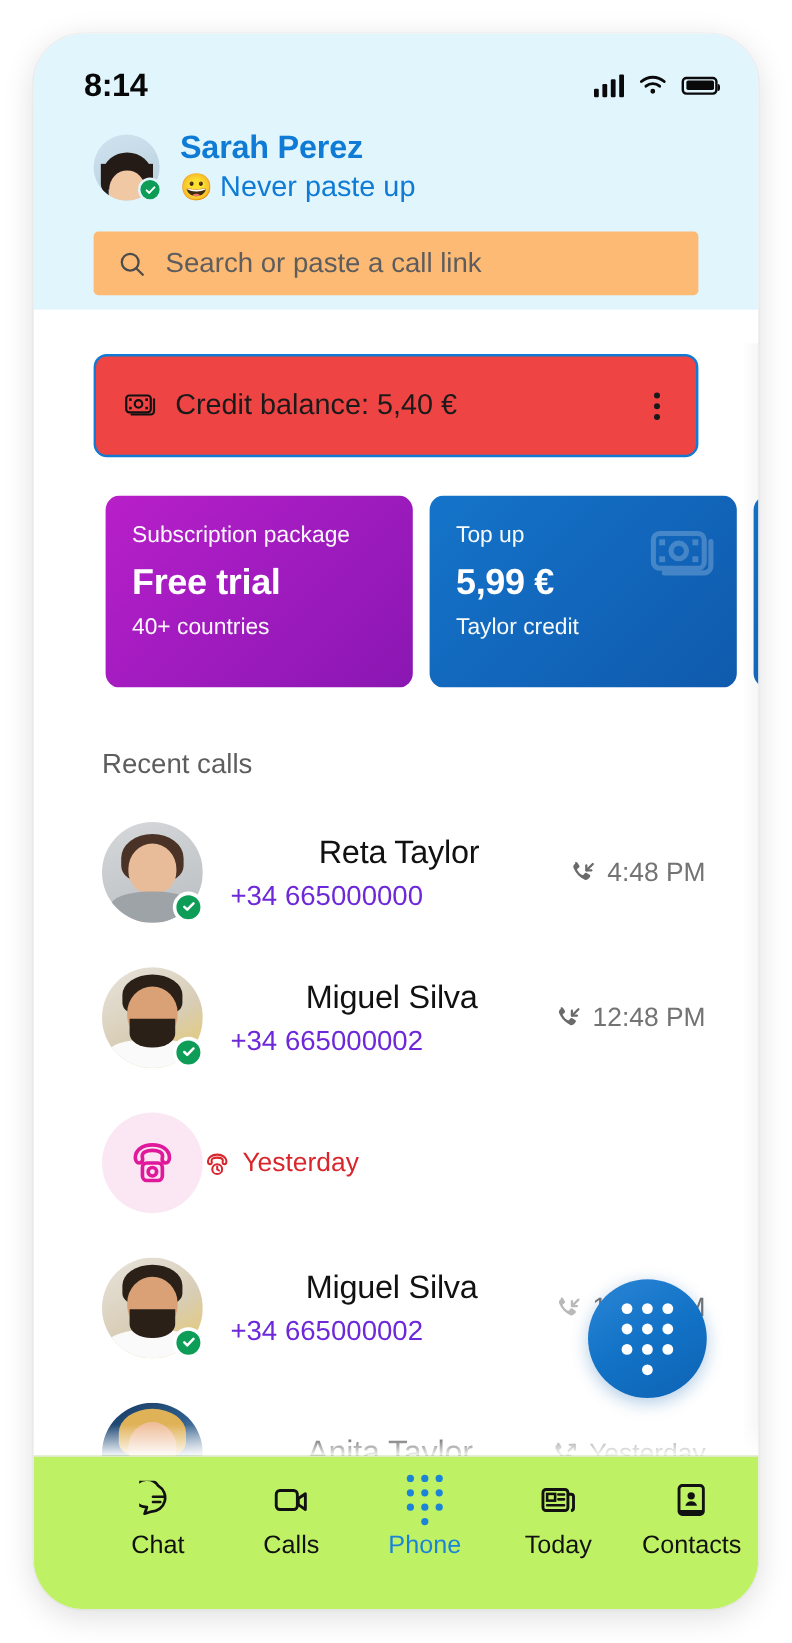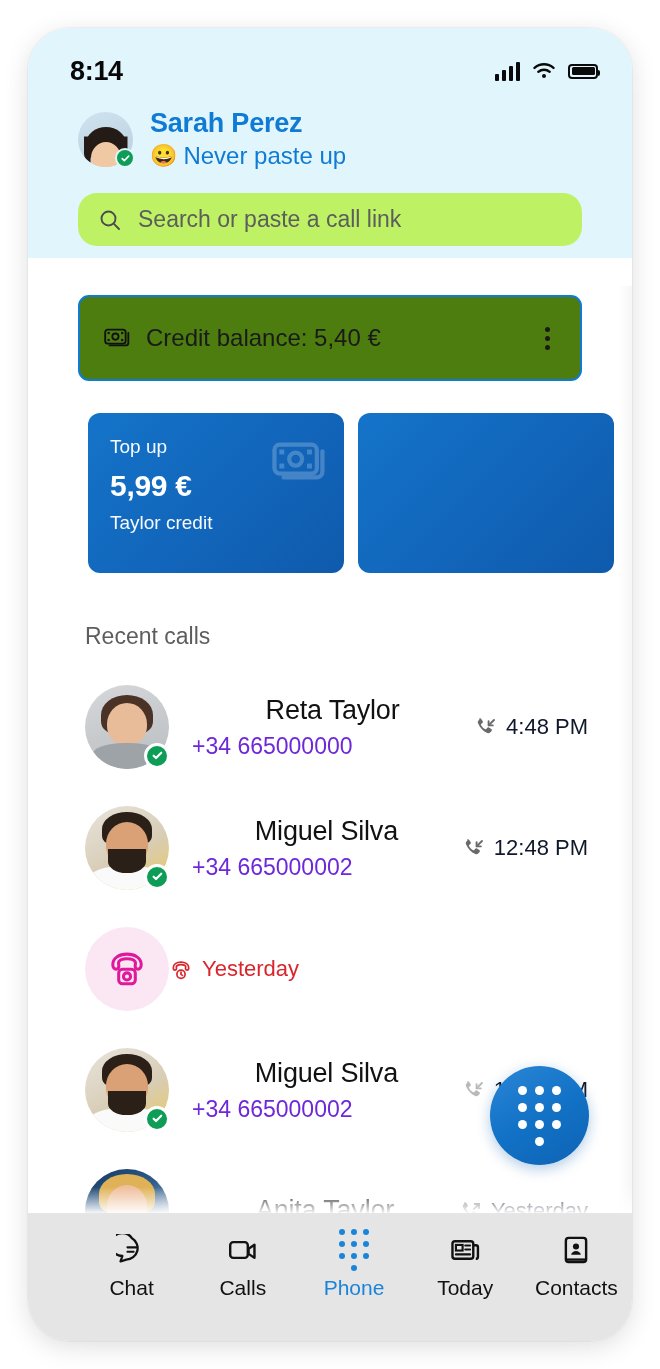--- a/index.html
+++ b/index.html
@@ -63,30 +63,30 @@
     background:#0e9d57;border:2.5px solid #e1f5fd;box-sizing:border-box;
     display:flex;align-items:center;justify-content:center;
   }
   .presence svg{width:11px;height:11px;}
   .names{margin-left:17px;}
   .uname{font-size:27px;font-weight:700;color:#0f7bd4;line-height:1.12;letter-spacing:-0.2px;}
   .mood{font-size:24px;color:#0f7bd4;line-height:1.3;margin-top:2px;display:flex;align-items:center;gap:6px;}
   .mood-emoji{font-size:22px;}
 
   .searchbar{
-    margin:22px 50px 0 50px;height:53px;background:#bef264;border-radius:19px;
+    margin:22px 50px 0 50px;height:53px;background:#fdba74;border-radius:4px;
     display:flex;align-items:center;padding:0 20px;box-sizing:border-box;
   }
   .searchbar svg{width:24px;height:24px;flex:0 0 auto;}
   .search-ph{margin-left:16px;font-size:23px;color:#5d5d5d;}
 
   
   .balance{
     margin:37px 50px 0 50px;height:86px;border:2px solid #0f7bd4;border-radius:11px;
-    display:flex;align-items:center;padding:0 24px;box-sizing:border-box;background:#4d7c0f;
+    display:flex;align-items:center;padding:0 24px;box-sizing:border-box;background:#ef4444;
   }
   .bal-left{display:flex;align-items:center;flex:1;}
   .bal-text{font-size:24px;color:#1a1a1a;margin-left:14px;}
   .kebab{display:flex;flex-direction:column;gap:4px;align-items:center;padding:6px;}
   .kebab i{width:5px;height:5px;border-radius:50%;background:#1a1a1a;display:block;}
 
   
   .promos{
     margin-top:32px;padding-left:60px;display:flex;gap:14px;overflow:hidden;
   }
@@ -121,38 +121,38 @@
     position:absolute;right:-1px;bottom:0;width:26px;height:26px;border-radius:50%;
     background:#0e9d57;border:3px solid #fff;box-sizing:border-box;
     display:flex;align-items:center;justify-content:center;
   }
   .row-presence svg{width:13px;height:13px;}
   .row-mid{flex:1;margin-left:23px;min-width:0;}
   .r-name{font-size:27px;color:#111;line-height:1.26;letter-spacing:-0.2px;text-align:center;}
   .r-num{font-size:23px;color:#6d28d9;margin-top:5px;}
   .r-single{font-size:27px;color:#111;letter-spacing:-0.2px;}
   .row-right{display:flex;align-items:center;gap:9px;flex:0 0 auto;}
-  .r-time{font-size:22px;color:#0f172a;}
+  .r-time{font-size:22px;color:#737373;}
   .r-time.missed{color:#d8262c;}
   .r-ico svg{width:24px;height:24px;display:block;}
 
   
   .fab{
     position:absolute;right:43px;bottom:176px;width:99px;height:99px;border-radius:50%;
     background:linear-gradient(150deg,#2b86d6 0%,#1272c6 50%,#0e63b4 100%);
     display:flex;align-items:center;justify-content:center;
     box-shadow:0 4px 14px rgba(13,95,175,0.32);
   }
   .dial{display:grid;grid-template-columns:repeat(3,9px);gap:8px;justify-items:center;position:relative;}
   .dial i{width:9px;height:9px;border-radius:50%;background:#fff;display:block;}
   .dial .last{grid-column:2;}
 
   
   .navbar{
-    position:absolute;left:0;right:0;bottom:0;height:128px;background:#e5e5e5;
+    position:absolute;left:0;right:0;bottom:0;height:128px;background:#bef264;
     border-top:1px solid #e6e6e6;display:flex;align-items:flex-start;padding-top:19px;
     box-sizing:border-box;
     padding-left:48px;
   }
   .nav-item{flex:1;display:flex;flex-direction:column;align-items:center;gap:9px;}
   .nav-ico{height:34px;display:flex;align-items:center;justify-content:center;}
   .nav-ico svg{width:32px;height:32px;}
   .nav-lbl{font-size:21px;color:#111;}
   .nav-item.active .nav-lbl{color:#1b84d8;text-align:center;}
   .navdial{display:grid;grid-template-columns:repeat(3,6px);gap:6px;justify-items:center;}
@@ -236,20 +236,25 @@
     </div>
     <div class="kebab">
         <i></i>
         <i></i>
         <i></i>
       </div>
   </div>
 
   <div class="promos">
 
+    <div class="card purple">
+      <div class="c-kicker">Subscription package</div>
+      <div class="c-main">Free trial</div>
+      <div class="c-sub">40+ countries</div>
+    </div>
 
     <div class="card blue">
       <div class="c-watermark">
         <svg viewBox="0 0 26 20">
           <rect x="1.1" y="2.2" width="19" height="13" rx="2.4" stroke="#fff" stroke-width="1.9" fill="none"></rect>
           <circle cx="10.6" cy="8.7" r="2.9" stroke="#fff" stroke-width="1.9" fill="none"></circle>
           <path d="M22.6 5.2v9.1a2.6 2.6 0 0 1-2.6 2.6H5.2" stroke="#fff" stroke-width="1.9" fill="none" stroke-linecap="round"></path>
           <rect x="3.3" y="4.4" width="2.2" height="2.2" fill="#fff"></rect>
           <rect x="15.7" y="4.4" width="2.2" height="2.2" fill="#fff"></rect>
           <rect x="3.3" y="10.7" width="2.2" height="2.2" fill="#fff"></rect>

